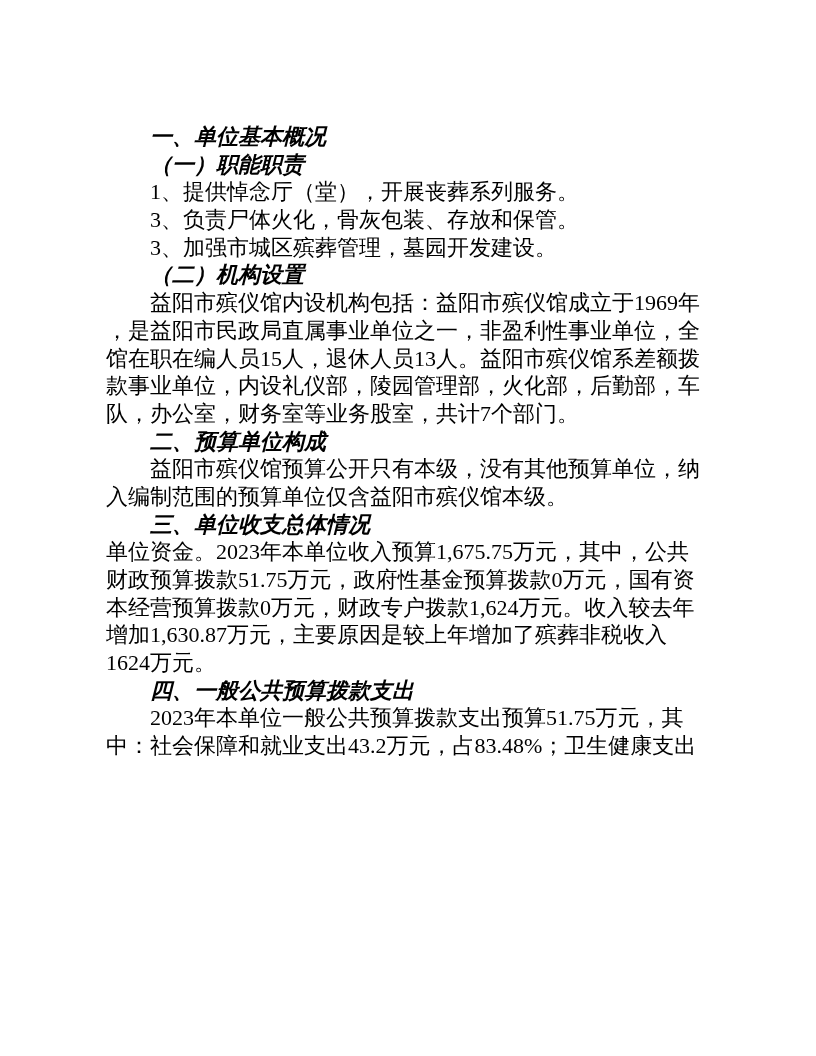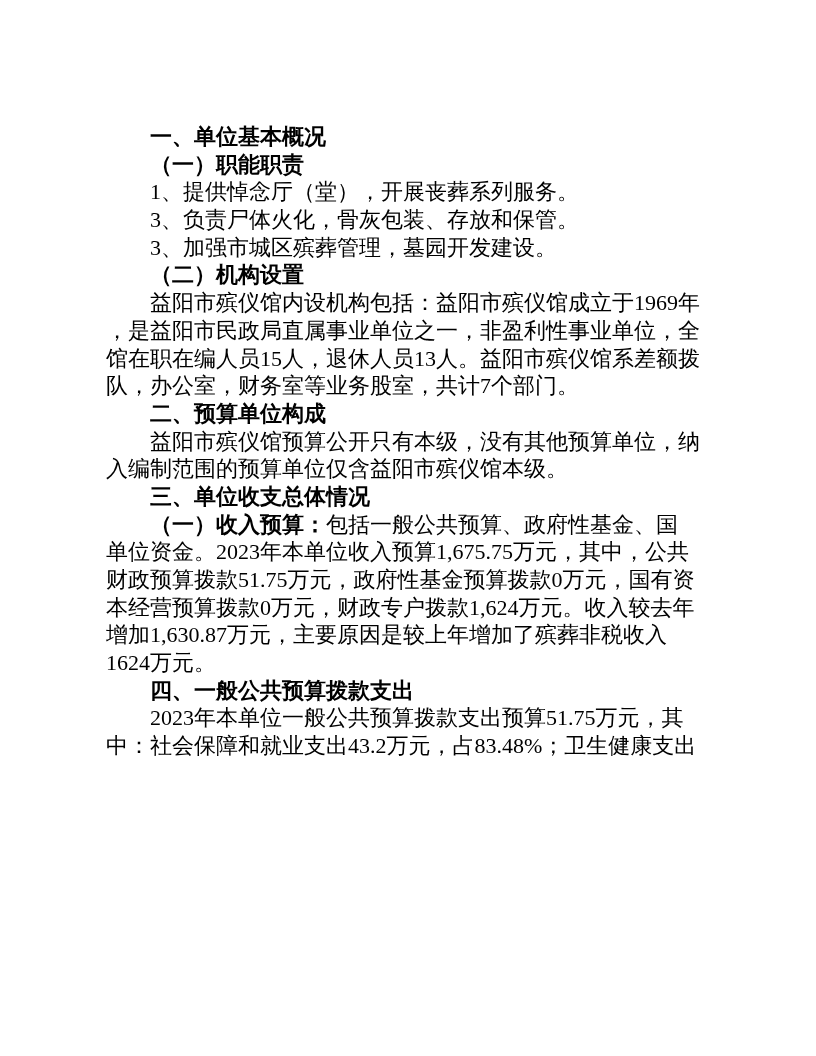--- a/index.html
+++ b/index.html
@@ -27,20 +27,21 @@
   .block { margin: 0; padding: 0; }
   .line {
     white-space: nowrap;
     height: 27.7px;
   }
   .line.indent { padding-left: 44px; }
   .seg { font-weight: normal; }
   .seg.bold {
     font-weight: 700;
     font-family: "Liberation Sans", "DejaVu Sans", sans-serif;
+    font-style: italic;
   }
 </style>
 </head>
 <body>
 
 <div class="page">
   <div class="content">
       <div class="block">
         <div class="line indent"><span class="seg bold">一、单位基本概况</span></div>
       </div>
@@ -56,34 +57,34 @@
       <div class="block">
         <div class="line indent"><span class="seg">3、加强市城区殡葬管理，墓园开发建设。</span></div>
       </div>
       <div class="block">
         <div class="line indent"><span class="seg bold">（二）机构设置</span></div>
       </div>
       <div class="block">
         <div class="line indent"><span class="seg">益阳市殡仪馆内设机构包括：益阳市殡仪馆成立于1969年</span></div>
         <div class="line"><span class="seg">，是益阳市民政局直属事业单位之一，非盈利性事业单位，全</span></div>
         <div class="line"><span class="seg">馆在职在编人员15人，退休人员13人。益阳市殡仪馆系差额拨</span></div>
+        <div class="line"><span class="seg">款事业单位，内设礼仪部，陵园管理部，火化部，后勤部，车</span></div>
         <div class="line"><span class="seg">队，办公室，财务室等业务股室，共计7个部门。</span></div>
       </div>
       <div class="block">
         <div class="line indent"><span class="seg bold">二、预算单位构成</span></div>
       </div>
       <div class="block">
         <div class="line indent"><span class="seg">益阳市殡仪馆预算公开只有本级，没有其他预算单位，纳</span></div>
         <div class="line"><span class="seg">入编制范围的预算单位仅含益阳市殡仪馆本级。</span></div>
       </div>
       <div class="block">
         <div class="line indent"><span class="seg bold">三、单位收支总体情况</span></div>
       </div>
       <div class="block">
-        <div class="line indent"><span class="seg bold">（一）收入预算：</span><span class="seg">包括一般公共预算、政府性基金、国</span></div>
         <div class="line"><span class="seg">单位资金。2023年本单位收入预算1,675.75万元，其中，公共</span></div>
         <div class="line"><span class="seg">财政预算拨款51.75万元，政府性基金预算拨款0万元，国有资</span></div>
         <div class="line"><span class="seg">本经营预算拨款0万元，财政专户拨款1,624万元。收入较去年</span></div>
         <div class="line"><span class="seg">增加1,630.87万元，主要原因是较上年增加了殡葬非税收入</span></div>
         <div class="line"><span class="seg">1624万元。</span></div>
       </div>
       <div class="block">
         <div class="line indent"><span class="seg bold">四、一般公共预算拨款支出</span></div>
       </div>
       <div class="block">

